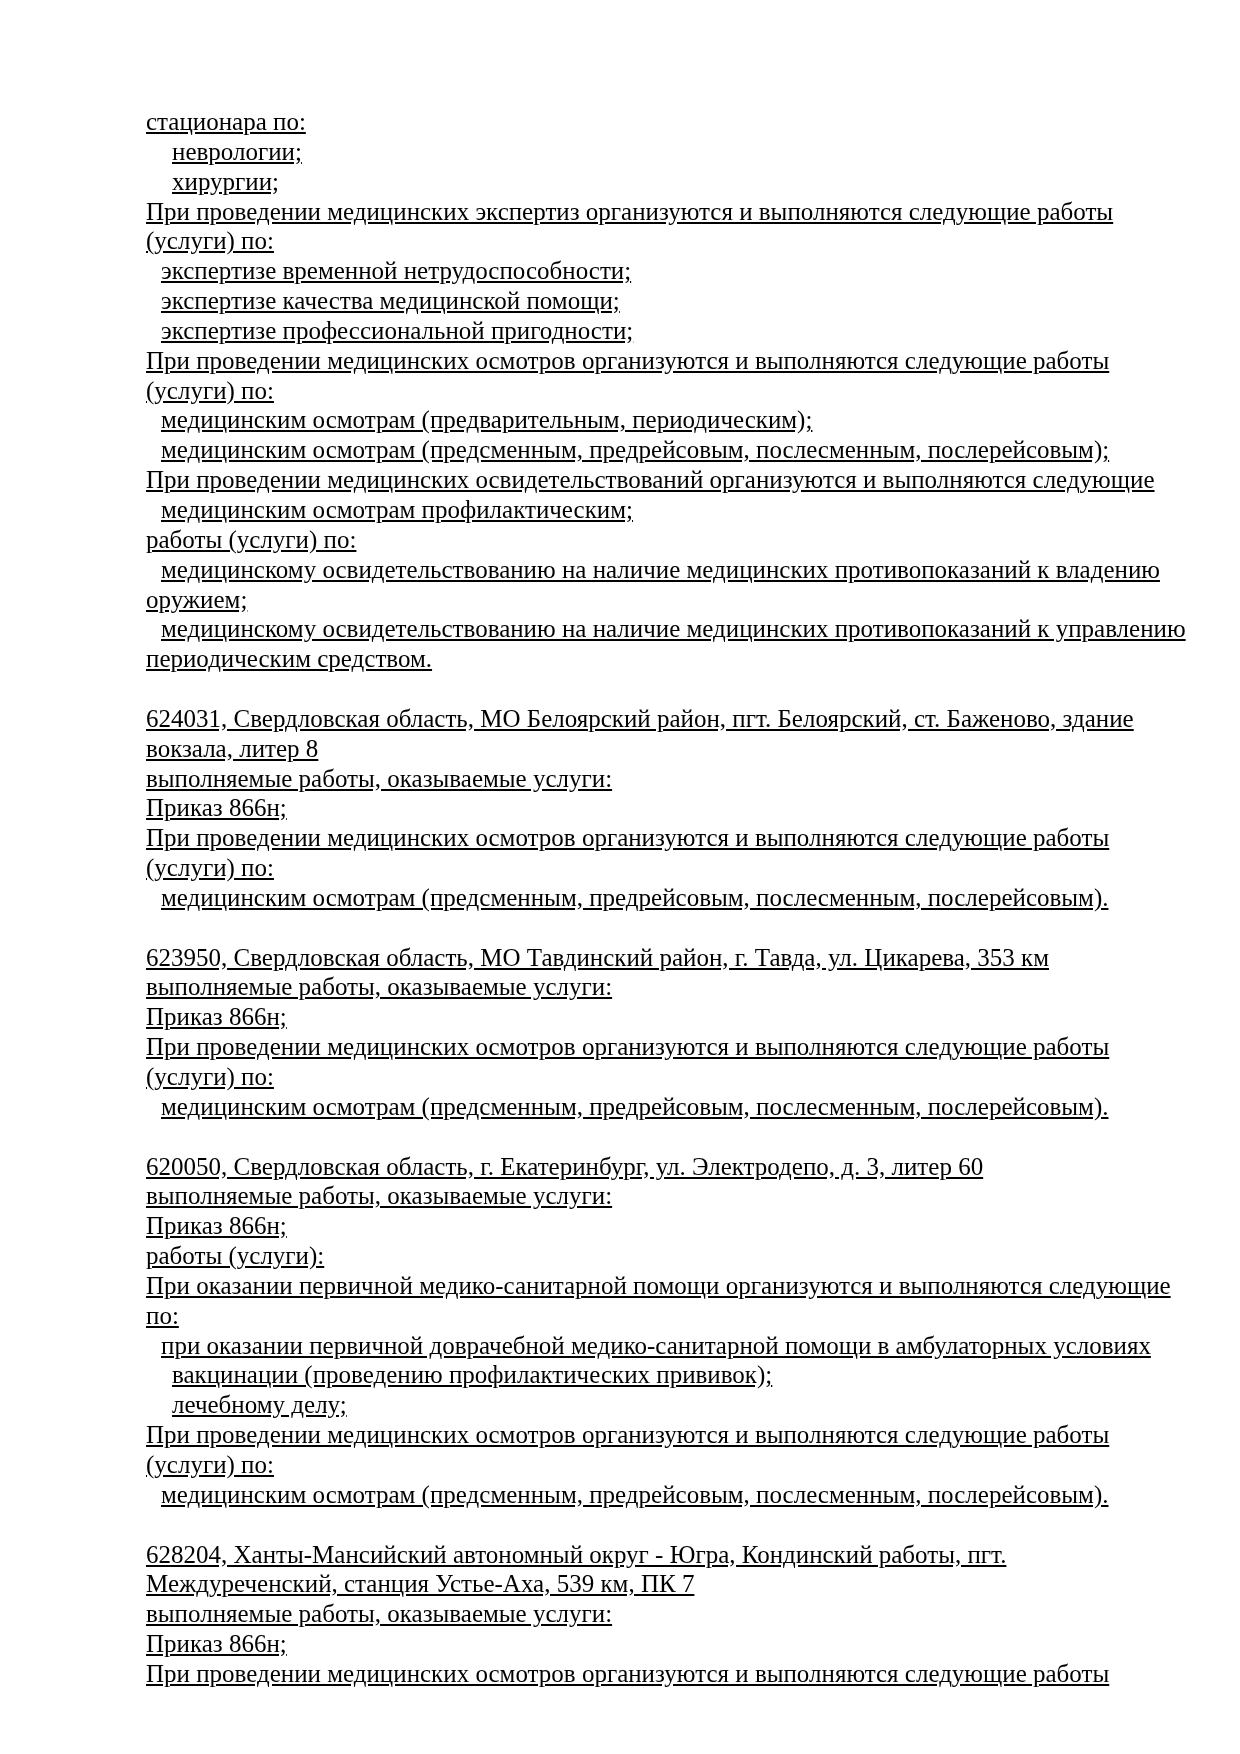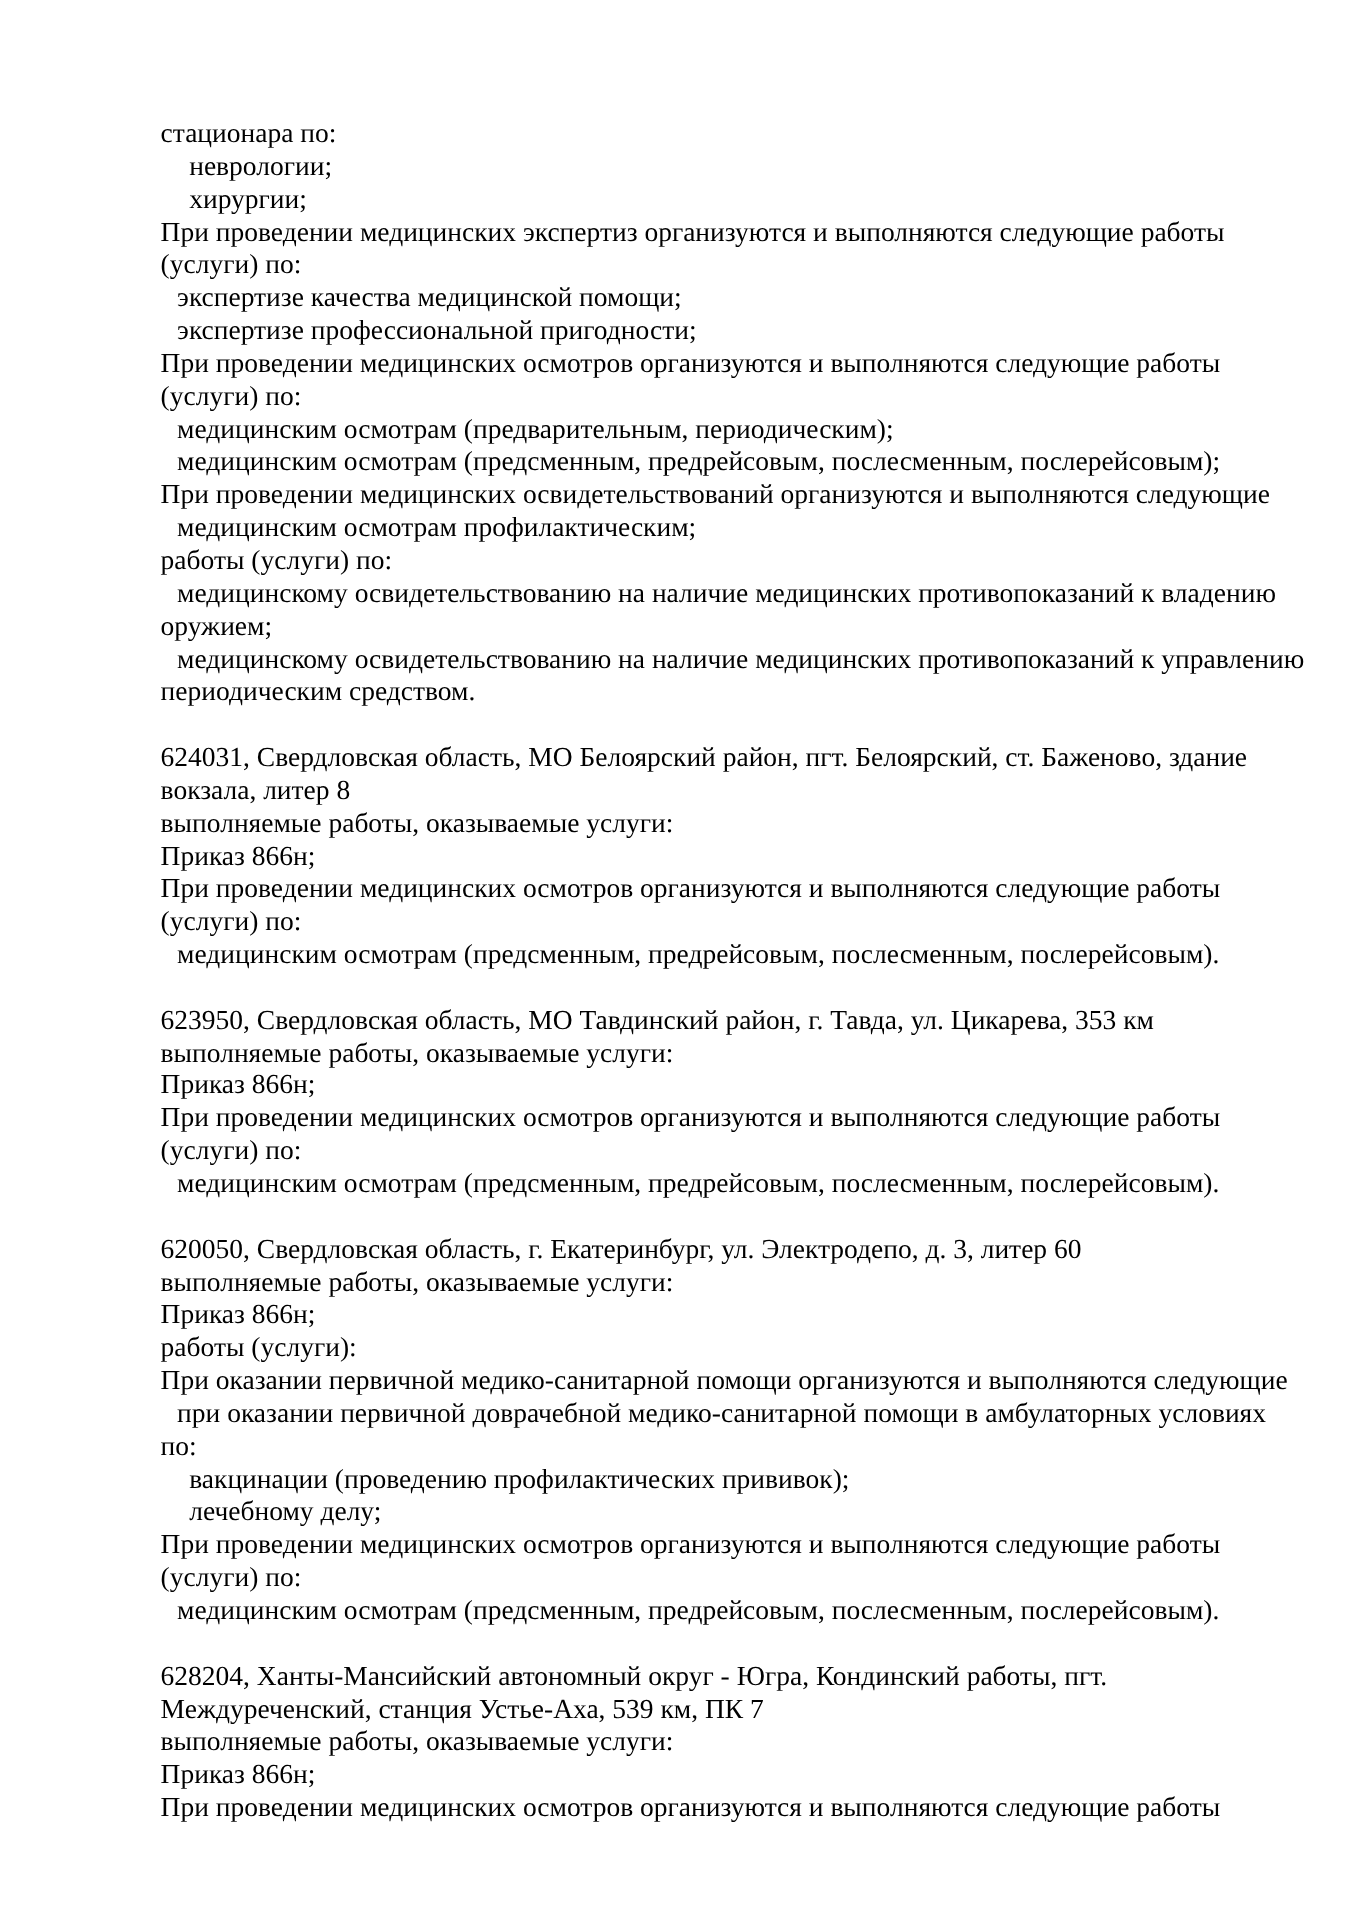--- a/index.html
+++ b/index.html
@@ -12,38 +12,40 @@
     width: 1240px;
     height: 1754px;
     background: #ffffff;
     overflow: hidden;
     box-sizing: border-box;
     padding: 107px 20px 0 146px;
     font-family: "Liberation Serif", "DejaVu Serif", serif;
     font-size: 25px;
     line-height: 29.85px;
     color: #000000;
+    text-decoration: underline;
   }
   .ln {
     min-height: 29.85px;
     white-space: pre;
     text-align: left;
   }
   .i1 { padding-left: 15px; }
   .i2 { padding-left: 26px; }
 </style>
 </head>
 <body>
 
 <div class="page">
   <div class="ln i0">стационара по:</div>
   <div class="ln i2">неврологии;</div>
   <div class="ln i2">хирургии;</div>
   <div class="ln i0">При проведении медицинских экспертиз организуются и выполняются следующие работы</div>
   <div class="ln i0">(услуги) по:</div>
+  <div class="ln i1">экспертизе временной нетрудоспособности;</div>
   <div class="ln i1">экспертизе качества медицинской помощи;</div>
   <div class="ln i1">экспертизе профессиональной пригодности;</div>
   <div class="ln i0">При проведении медицинских осмотров организуются и выполняются следующие работы</div>
   <div class="ln i0">(услуги) по:</div>
   <div class="ln i1">медицинским осмотрам (предварительным, периодическим);</div>
   <div class="ln i1">медицинским осмотрам (предсменным, предрейсовым, послесменным, послерейсовым);</div>
   <div class="ln i0">При проведении медицинских освидетельствований организуются и выполняются следующие</div>
   <div class="ln i1">медицинским осмотрам профилактическим;</div>
   <div class="ln i0">работы (услуги) по:</div>
   <div class="ln i1">медицинскому освидетельствованию на наличие медицинских противопоказаний к владению</div>
@@ -64,22 +66,22 @@
   <div class="ln i0">Приказ 866н;</div>
   <div class="ln i0">При проведении медицинских осмотров организуются и выполняются следующие работы</div>
   <div class="ln i0">(услуги) по:</div>
   <div class="ln i1">медицинским осмотрам (предсменным, предрейсовым, послесменным, послерейсовым).</div>
   <div class="ln"></div>
   <div class="ln i0">620050, Свердловская область, г. Екатеринбург, ул. Электродепо, д. 3, литер 60</div>
   <div class="ln i0">выполняемые работы, оказываемые услуги:</div>
   <div class="ln i0">Приказ 866н;</div>
   <div class="ln i0">работы (услуги):</div>
   <div class="ln i0">При оказании первичной медико-санитарной помощи организуются и выполняются следующие</div>
+  <div class="ln i0">по:</div>
   <div class="ln i1">при оказании первичной доврачебной медико-санитарной помощи в амбулаторных условиях</div>
-  <div class="ln i0">по:</div>
   <div class="ln i2">вакцинации (проведению профилактических прививок);</div>
   <div class="ln i2">лечебному делу;</div>
   <div class="ln i0">При проведении медицинских осмотров организуются и выполняются следующие работы</div>
   <div class="ln i0">(услуги) по:</div>
   <div class="ln i1">медицинским осмотрам (предсменным, предрейсовым, послесменным, послерейсовым).</div>
   <div class="ln"></div>
   <div class="ln i0">628204, Ханты-Мансийский автономный округ - Югра, Кондинский работы, пгт.</div>
   <div class="ln i0">Междуреченский, станция Устье-Аха, 539 км, ПК 7</div>
   <div class="ln i0">выполняемые работы, оказываемые услуги:</div>
   <div class="ln i0">Приказ 866н;</div>

